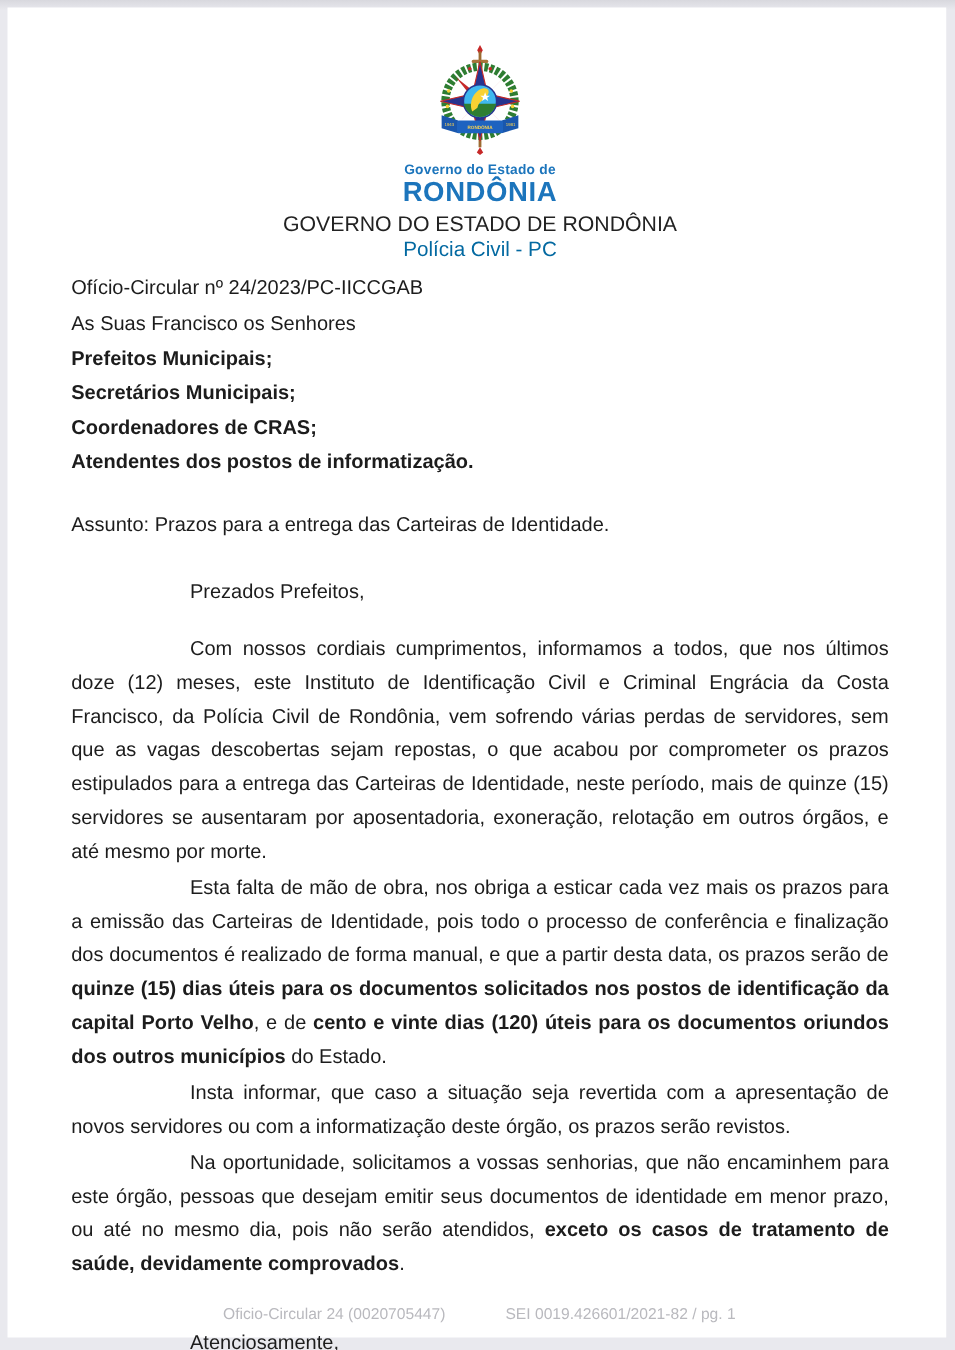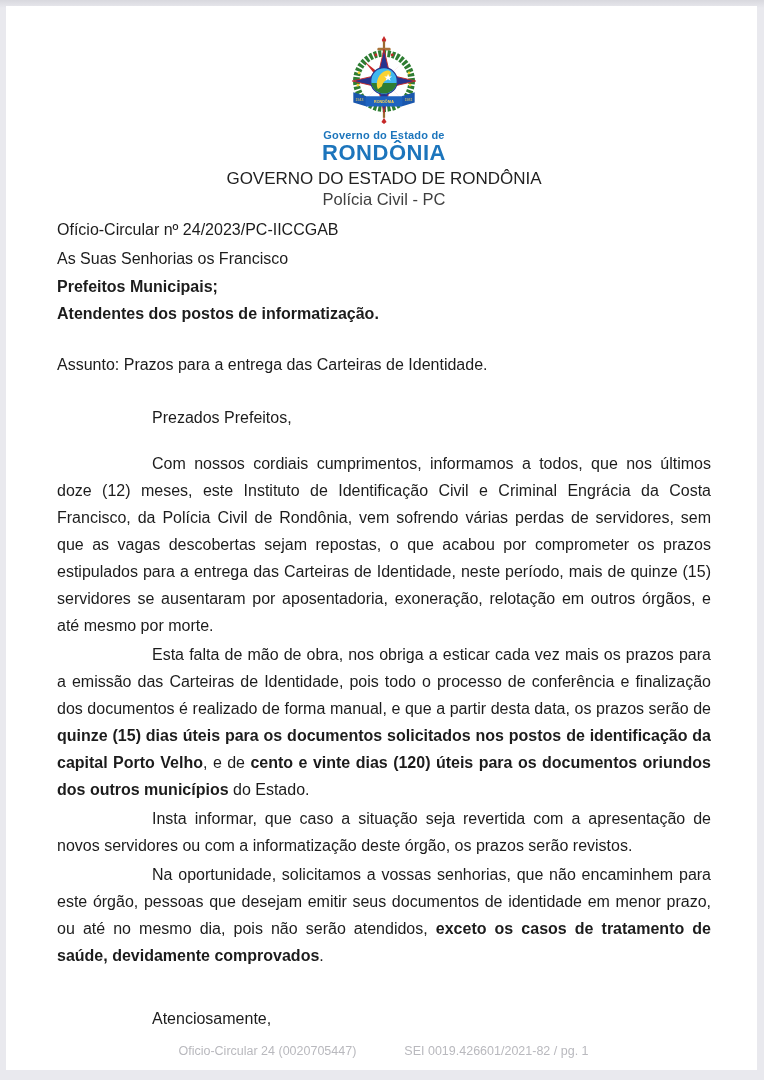--- a/index.html
+++ b/index.html
@@ -27,21 +27,21 @@
   .emblem { width: 90px; height: 88px; display: inline-block; }
   .logo-small {
     font-size: 11px; font-weight: bold; letter-spacing: 0.2px;
     margin-top: 1px;
   }
   .logo-large {
     font-size: 22px; font-weight: bold; letter-spacing: 0.5px;
     line-height: 24px;
   }
   .org-line { font-size: 17px; line-height: 21px; margin-top: 3px; color:#222;text-align:center; }
-  .dept-line { font-size: 16.5px; line-height: 20px; color:#404040; }
+  .dept-line { font-size: 16.5px; line-height: 20px; color:#0369a1; }
 
   
   .letter-body { font-size: 16px; line-height: 27px; }
   .reference { margin-top: 7px; }
   .recipients-intro { margin-top: 2px; line-height: 27.5px; }
   .recipient { font-weight: bold; line-height: 27.5px; }
   .subject { margin-top: 23px; }
   .subject b { font-weight: normal; }
   .salutation { margin-top: 26px; text-indent: 95px; }
   .para {
@@ -112,22 +112,24 @@
       <div class="logo-small" style="color: rgb(28, 117, 188);">Governo do Estado de</div>
       <div class="logo-large" style="color: rgb(28, 117, 188);">RONDÔNIA</div>
       <div class="org-line">GOVERNO DO ESTADO DE RONDÔNIA</div>
       <div class="dept-line">Polícia Civil - PC</div>
     </div>
 
     <div class="letter-body">
       <div class="reference">Ofício-Circular nº 24/2023/PC-IICCGAB</div>
 
       <div class="recipients">
-        <div class="recipients-intro">As Suas Senhorias os Francisco</div>
+        <div class="recipients-intro">As Suas Francisco os Senhores</div>
         <div class="recipient">Prefeitos Municipais;</div>
+        <div class="recipient">Secretários Municipais;</div>
+        <div class="recipient">Coordenadores de CRAS;</div>
         <div class="recipient">Atendentes dos postos de informatização.</div>
       </div>
 
       <div class="subject"><span>Assunto: </span><b>Prazos para a entrega das Carteiras de Identidade.</b></div>
 
       <div class="salutation">Prezados Prefeitos,</div>
 
       <p class="para first-para"><span>Com nossos cordiais cumprimentos, informamos a todos, que nos últimos doze (12) meses, este Instituto de Identificação Civil e Criminal Engrácia da Costa Francisco, da Polícia Civil de Rondônia, vem sofrendo várias perdas de servidores, sem que as vagas descobertas sejam repostas, o que acabou por comprometer os prazos estipulados para a entrega das Carteiras de Identidade, neste período, mais de quinze (15) servidores se ausentaram por aposentadoria, exoneração, relotação em outros órgãos, e até mesmo por morte.</span></p>
       <p class="para"><span>Esta falta de mão de obra, nos obriga a esticar cada vez mais os prazos para a emissão das Carteiras de Identidade, pois todo o processo de conferência e finalização dos documentos é realizado de forma manual, e que a partir desta data, os prazos serão de </span><b>quinze (15) dias úteis para os documentos solicitados nos postos de identificação da capital Porto Velho</b><span>, e de </span><b>cento e vinte dias (120) úteis para os documentos oriundos dos outros municípios</b><span> do Estado.</span></p>
       <p class="para"><span>Insta informar, que caso a situação seja revertida com a apresentação de novos servidores ou com a informatização deste órgão, os prazos serão revistos.</span></p>

